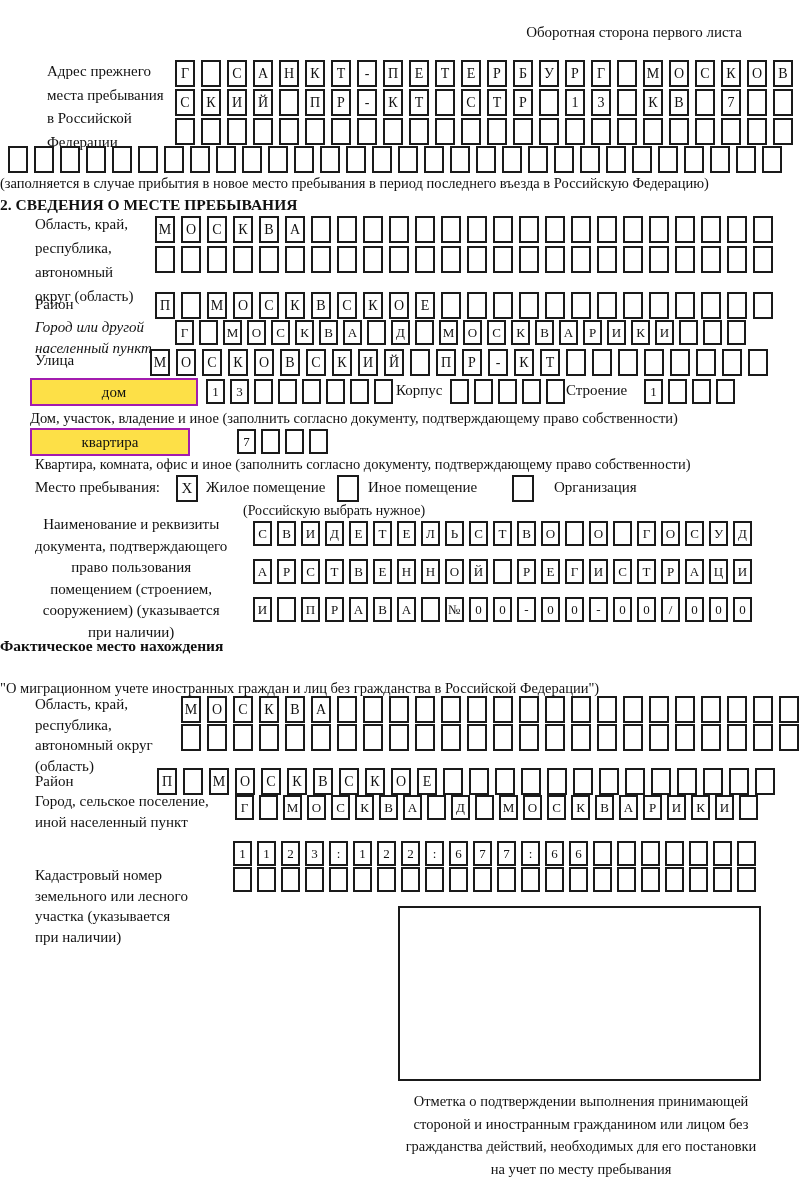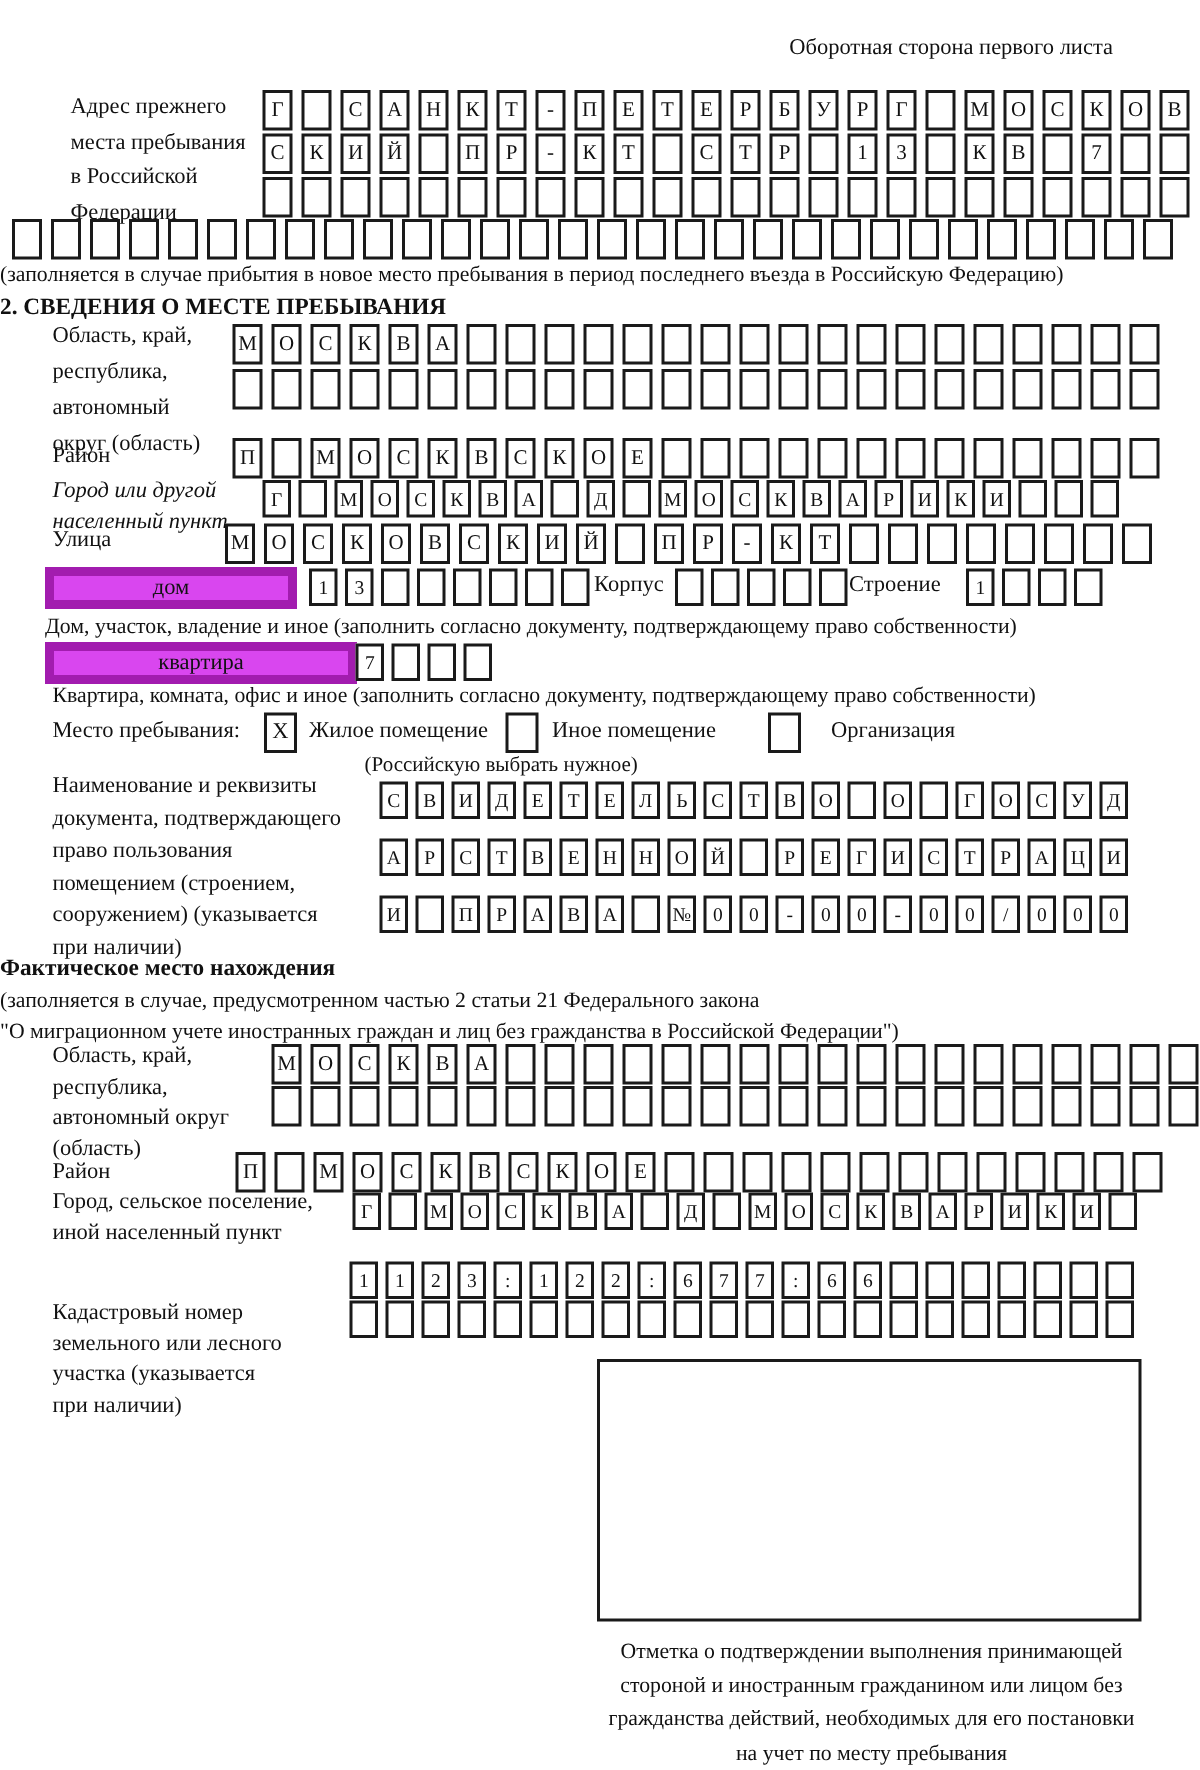--- a/index.html
+++ b/index.html
@@ -22,21 +22,21 @@
   .cell {
     flex:none; width:20px; height:27px;
     border:2px solid #1a1a1a;
     display:flex; align-items:center; justify-content:center;
     font-size:14px; background:#fff;
   }
   .cells-sm { gap:5px; }
   .cells-sm .cell { width:19px; height:25px; font-size:13px; }
 
   .rect {
-    position:absolute; border:6px solid #a21caf; background:#d946ef;
+    position:absolute; border:2px solid #a21caf; background:#fde047;
     display:flex; align-items:center; justify-content:center; font-size:15px;
   }
   .checkbox {
     position:absolute; width:22px; height:27px; border:2px solid #1a1a1a;
     display:flex; align-items:center; justify-content:center; font-size:15px; background:#fff;
   }
   .stamp {
     position:absolute; left:398px; top:906px; width:363px; height:175px;
     border:2px solid #1a1a1a; background:#fff;
   }
@@ -333,39 +333,39 @@
     </div>
   <div class="cap" style="left:566px; top:382px; font-size:15px;">Строение</div>
   <div class="cells cells-sm" style="left:644px; top:379px;">
       <span class="cell">1</span>
       <span class="cell"></span>
       <span class="cell"></span>
       <span class="cell"></span>
     </div>
   <div class="cap" style="left:30px; top:410px;">Дом, участок, владение и иное (заполнить согласно документу, подтверждающему право собственности)</div>
 
-  <div class="rect" style="left:30px; top:428px; width:208px; height:28px;text-align:right;">квартира</div>
+  <div class="rect" style="left:30px; top:428px; width:160px; height:28px;text-align:right;">квартира</div>
   <div class="cells cells-sm" style="left:237px; top:429px;">
       <span class="cell">7</span>
       <span class="cell"></span>
       <span class="cell"></span>
       <span class="cell"></span>
     </div>
   <div class="cap" style="left:35px; top:456px;">Квартира, комната, офис и иное (заполнить согласно документу, подтверждающему право собственности)</div>
 
   <div class="cap" style="left:35px; top:479px; font-size:15px;">Место пребывания:</div>
   <div class="checkbox" style="left:176px; top:475px;">X</div>
   <div class="cap" style="left:206px; top:479px; font-size:15px;">Жилое помещение</div>
   <div class="checkbox" style="left:337px; top:475px;"></div>
   <div class="cap" style="left:368px; top:479px; font-size:15px;">Иное помещение</div>
   <div class="checkbox" style="left:512px; top:475px;"></div>
   <div class="cap" style="left:554px; top:479px; font-size:15px;">Организация</div>
   <div class="cap" style="left:243px; top:503px; font-size:14px;">(Российскую выбрать нужное)</div>
 
-  <div class="lbl" style="left:35px; top:514px; line-height:21.5px;">Наименование и реквизиты
+  <div class="lbl" style="left:35px; top:514px; line-height:21.5px;text-align:center;">Наименование и реквизиты
 документа, подтверждающего
 право пользования
 помещением (строением,
 сооружением) (указывается
 при наличии)</div>
   <div class="cells cells-sm" style="left:253px; top:521px;">
       <span class="cell">С</span>
       <span class="cell">В</span>
       <span class="cell">И</span>
       <span class="cell">Д</span>
@@ -428,21 +428,20 @@
       <span class="cell">-</span>
       <span class="cell">0</span>
       <span class="cell">0</span>
       <span class="cell">/</span>
       <span class="cell">0</span>
       <span class="cell">0</span>
       <span class="cell">0</span>
     </div>
 
   <div class="centered title" style="top:637px;">Фактическое место нахождения</div>
-  <div class="centered" style="top:659px; font-size:14.5px;">(заполняется в случае, предусмотренном частью 2 статьи 21 Федерального закона</div>
   <div class="centered" style="top:680px; font-size:14.5px;">"О миграционном учете иностранных граждан и лиц без гражданства в Российской Федерации")</div>
 
   <div class="lbl" style="left:35px; top:694px; line-height:20.5px;">Область, край,
 республика,
 автономный округ
 (область)</div>
   <div class="cells" style="left:181px; top:696px;">
       <span class="cell">М</span>
       <span class="cell">О</span>
       <span class="cell">С</span>

